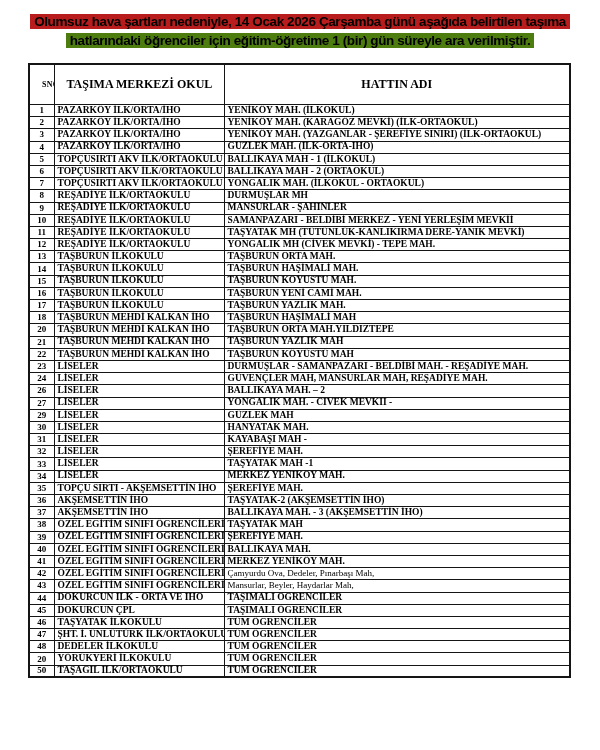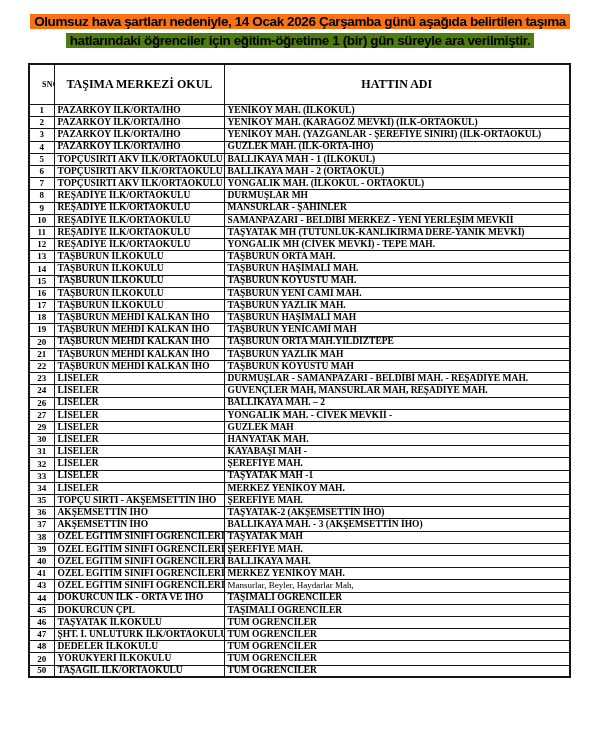--- a/index.html
+++ b/index.html
@@ -61,21 +61,21 @@
   }
 
   col.c-sno  { width: 25px; }
   col.c-okul { width: 170px; }
   col.c-hat  { width: 346px; }
 </style>
 </head>
 <body>
 
 <div class="notice">
-  <div><span class="hl" style="background: #f97316;">Olumsuz hava şartları nedeniyle, 14 Ocak 2026 Çarşamba günü aşağıda belirtilen taşıma</span></div>
+  <div><span class="hl" style="background: #b91c1c;">Olumsuz hava şartları nedeniyle, 14 Ocak 2026 Çarşamba günü aşağıda belirtilen taşıma</span></div>
   <div><span class="hl" style="background: #4d7c0f;">hatlarındaki öğrenciler için eğitim-öğretime 1 (bir) gün süreyle ara verilmiştir.</span></div>
 </div>
 
 <div class="table-wrap">
   <table class="schedule">
     <colgroup>
       <col class="c-sno">
         <col class="c-okul">
         <col class="c-hat">
     </colgroup>
@@ -171,25 +171,20 @@
           <td class="sno">17</td>
           <td>TAŞBURUN İLKOKULU</td>
           <td>TAŞBURUN YAZLIK MAH.</td>
         </tr>
         <tr>
           <td class="sno">18</td>
           <td>TAŞBURUN MEHDİ KALKAN İHO</td>
           <td>TAŞBURUN HAŞİMALİ MAH</td>
         </tr>
         <tr>
-          <td class="sno">19</td>
-          <td>TAŞBURUN MEHDİ KALKAN İHO</td>
-          <td>TAŞBURUN YENİCAMİ MAH</td>
-        </tr>
-        <tr>
           <td class="sno">20</td>
           <td>TAŞBURUN MEHDİ KALKAN İHO</td>
           <td>TAŞBURUN ORTA MAH.YILDIZTEPE</td>
         </tr>
         <tr>
           <td class="sno">21</td>
           <td>TAŞBURUN MEHDİ KALKAN İHO</td>
           <td>TAŞBURUN YAZLIK MAH</td>
         </tr>
         <tr>
@@ -276,20 +271,25 @@
           <td class="sno">40</td>
           <td>ÖZEL EĞİTİM SINIFI ÖĞRENCİLERİ</td>
           <td>BALLIKAYA MAH.</td>
         </tr>
         <tr>
           <td class="sno">41</td>
           <td>ÖZEL EĞİTİM SINIFI ÖĞRENCİLERİ</td>
           <td>MERKEZ YENİKÖY MAH.</td>
         </tr>
         <tr>
+          <td class="sno">42</td>
+          <td>ÖZEL EĞİTİM SINIFI ÖĞRENCİLERİ</td>
+          <td class="mixedcase">Çamyurdu Ova, Dedeler, Pınarbaşı Mah,</td>
+        </tr>
+        <tr>
           <td class="sno">43</td>
           <td>ÖZEL EĞİTİM SINIFI ÖĞRENCİLERİ</td>
           <td class="mixedcase">Mansurlar, Beyler, Haydarlar Mah,</td>
         </tr>
         <tr>
           <td class="sno">44</td>
           <td>DOKURCUN İLK - ORTA VE İHO</td>
           <td>TAŞIMALI ÖĞRENCİLER</td>
         </tr>
         <tr>

